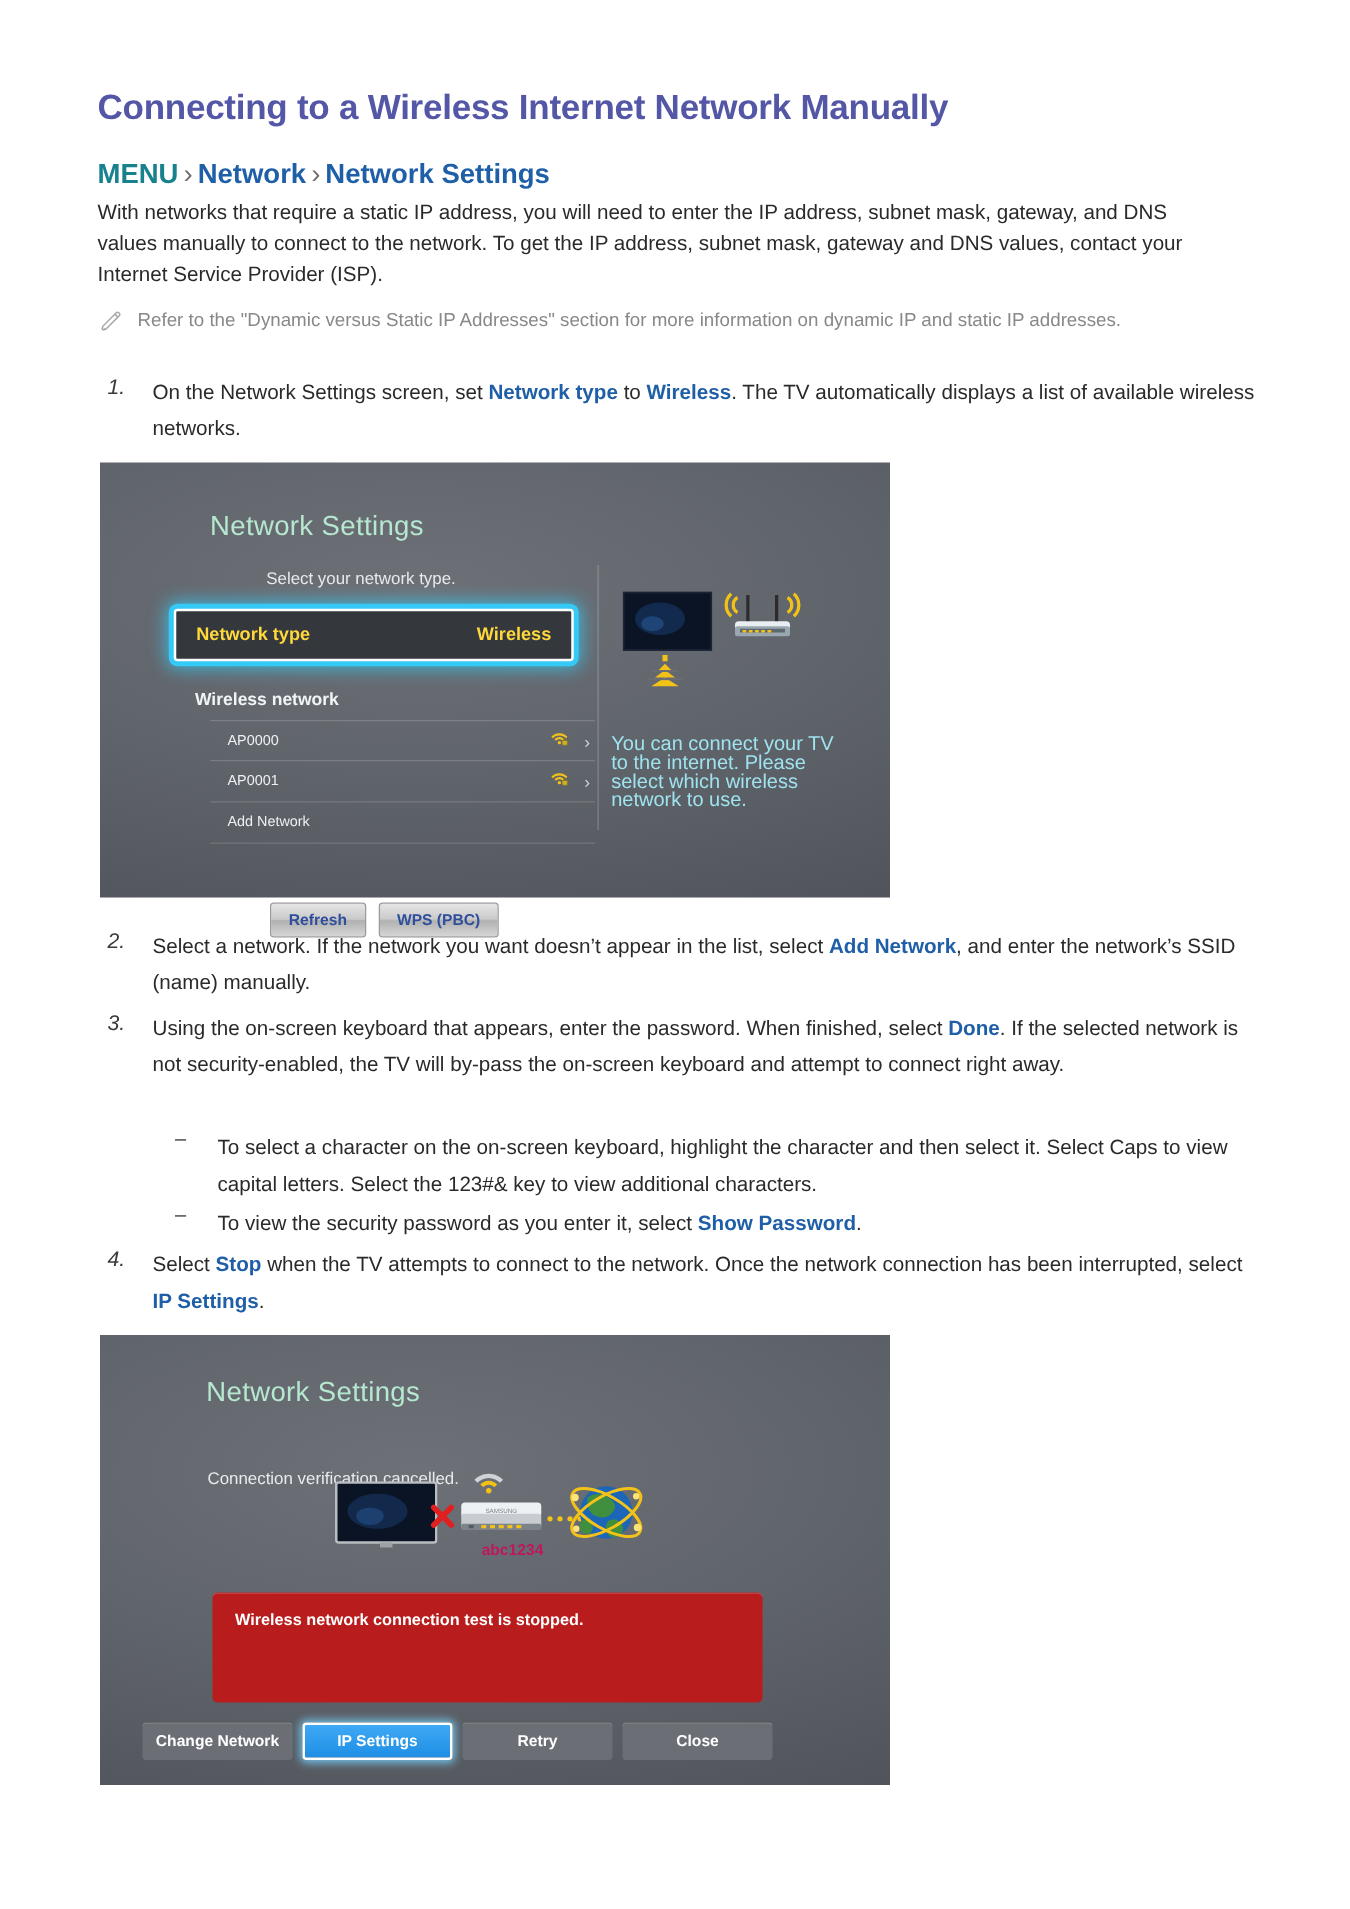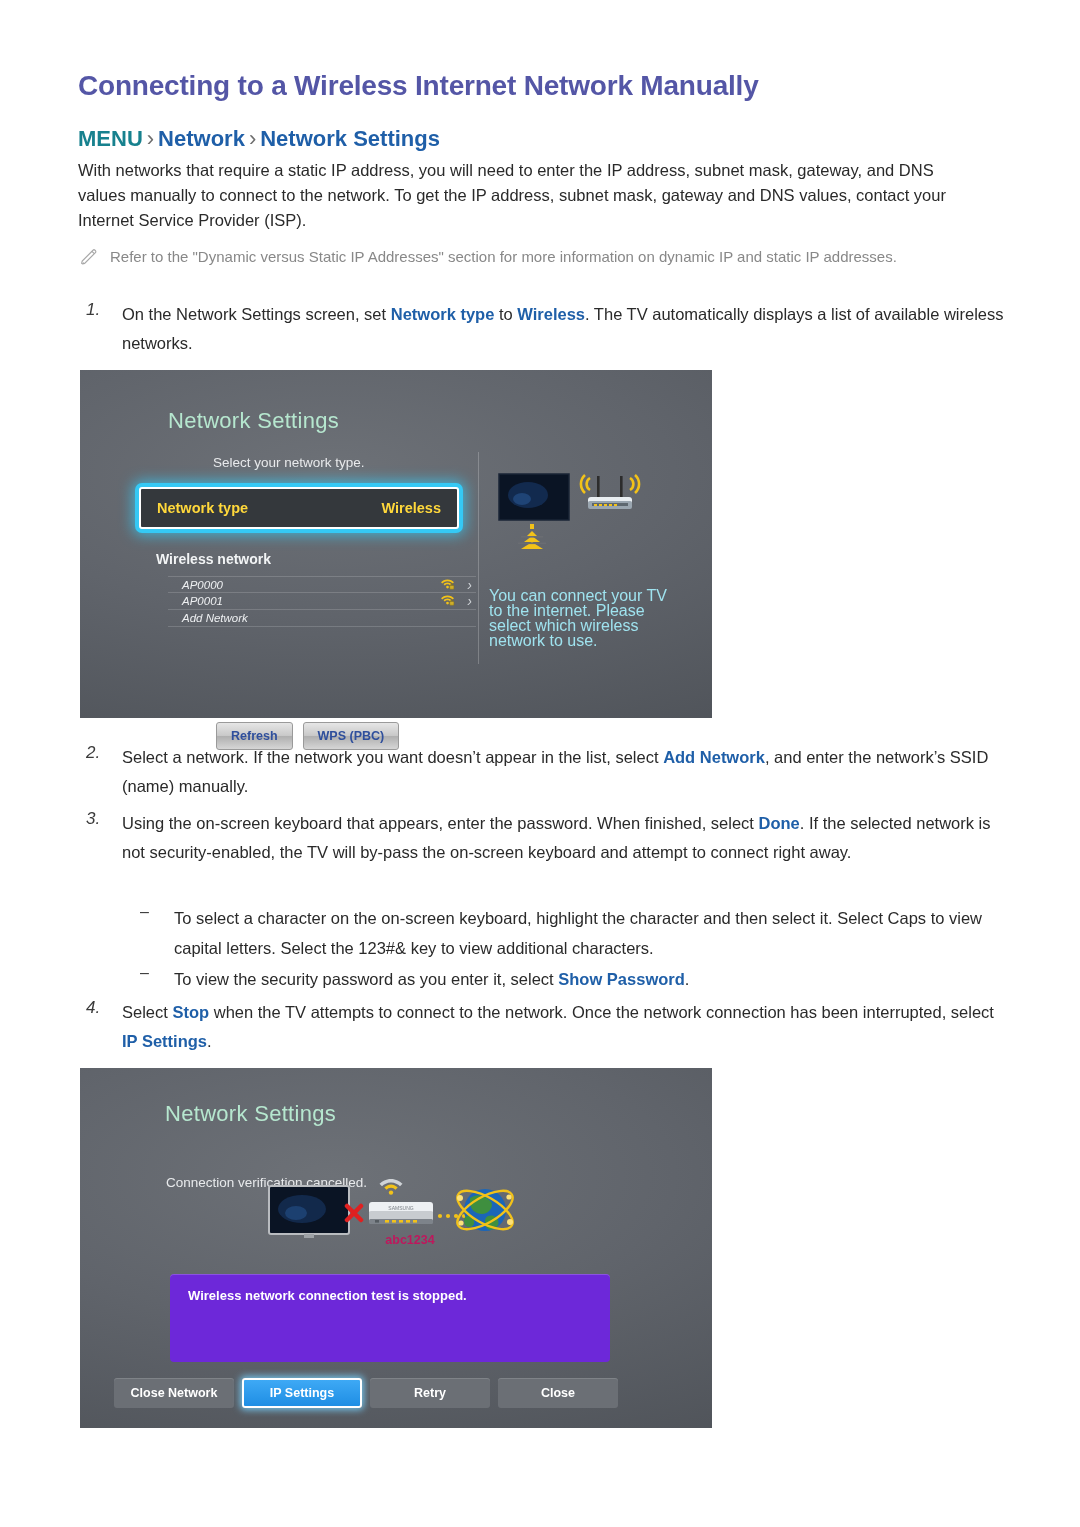--- a/index.html
+++ b/index.html
@@ -151,25 +151,24 @@
     color: #f2f4f5;
     font-weight: bold;
   }
 
   .ap-list {
     position: absolute;
     left: 168px; top: 576px;
     width: 308px;
   }
   .ap-row {
-    height: 17px;
+    height: 33px;
     display: flex; align-items: center;
     border-bottom: 1px solid rgba(255,255,255,0.16);
     position: relative;
-    font-style: italic;
   }
   .ap-row:first-child { border-top: 1px solid rgba(255,255,255,0.16); }
   .ap-name { font-size: 11.5px; color: #eef0f2; padding-left: 14px; }
   .ap-icons {
     position: absolute; right: 4px; top: 0; height: 100%;
     display: flex; align-items: center; gap: 12px;
   }
   .chev { color: #cfd3d7; font-size: 14px; line-height: 1; }
 
   .divider-v {
@@ -198,21 +197,21 @@
     padding: 6px 14px;
     text-align: center;
     margin-top: 36px;
   }
 
   
   .msgbox {
     position: absolute;
     left: 170px; top: 1274px;
     width: 440px; height: 88px;
-    background: #6d28d9;
+    background: #b91c1c;
     border-radius: 4px;
     box-shadow: inset 0 1px 0 rgba(255,255,255,0.2);
   }
   .msgbox span {
     display: block;
     padding: 14px 18px;
     font-size: 13px;
     color: #ffffff;
     font-weight: bold;
   }
@@ -454,19 +453,19 @@
       <circle cx="9" cy="45" r="2.6" fill="#fde27a"></circle>
     </svg>
   </div>
   <div class="ssid-label">abc1234</div>
 
   <div class="msgbox">
     <span>Wireless network connection test is stopped.</span>
   </div>
 
   <div class="bbtns">
-    <div class="bbtn">Close Network</div>
+    <div class="bbtn">Change Network</div>
     <div class="bbtn sel">IP Settings</div>
     <div class="bbtn">Retry</div>
     <div class="bbtn">Close</div>
   </div>
 
 </div>
 
 </body></html>

